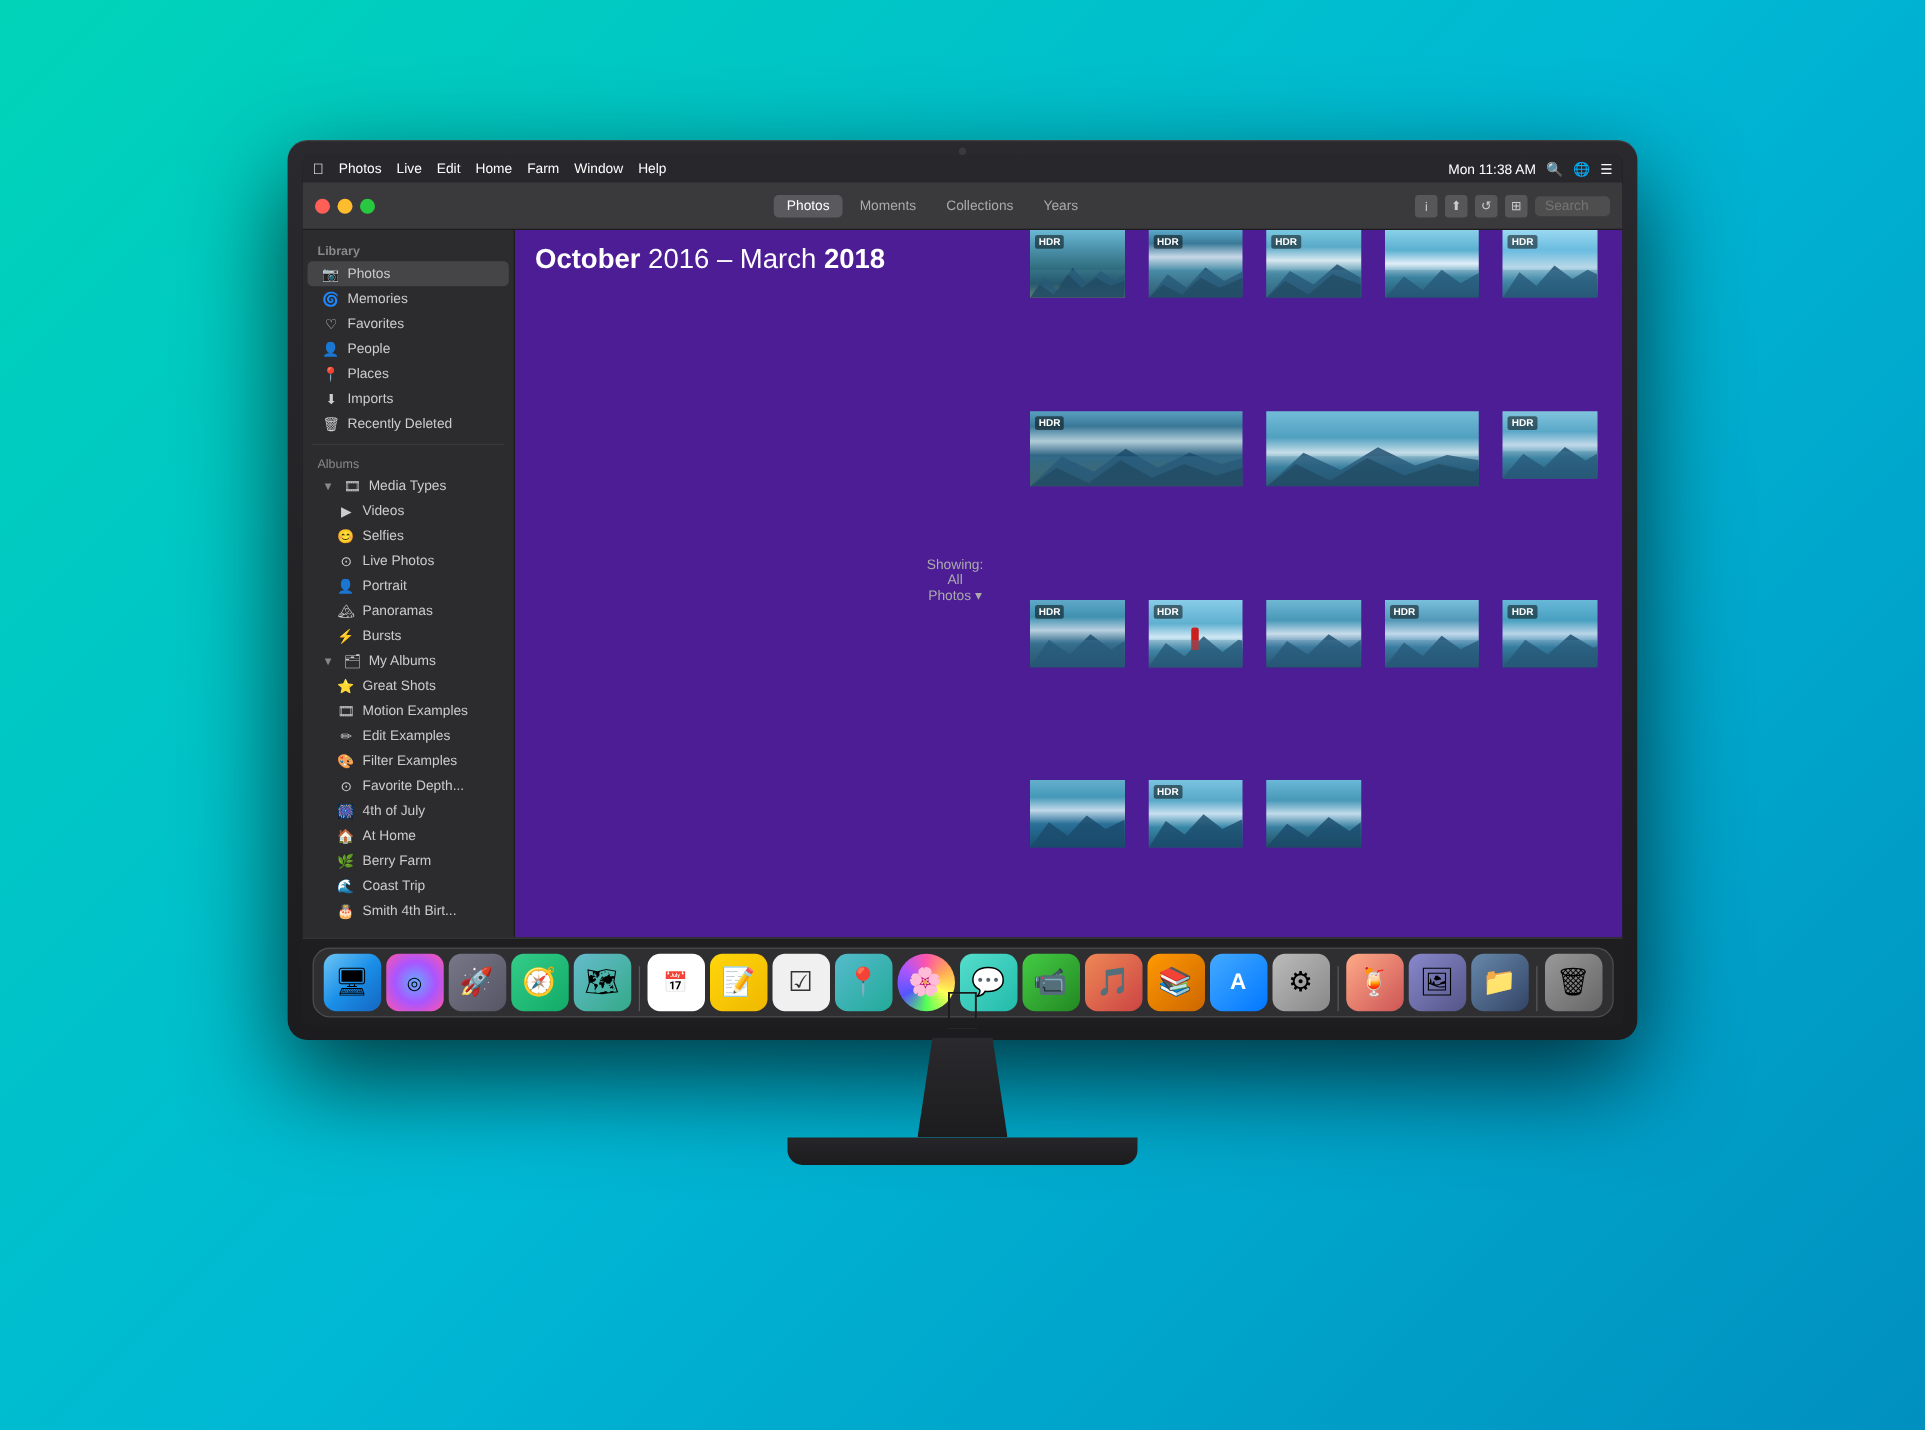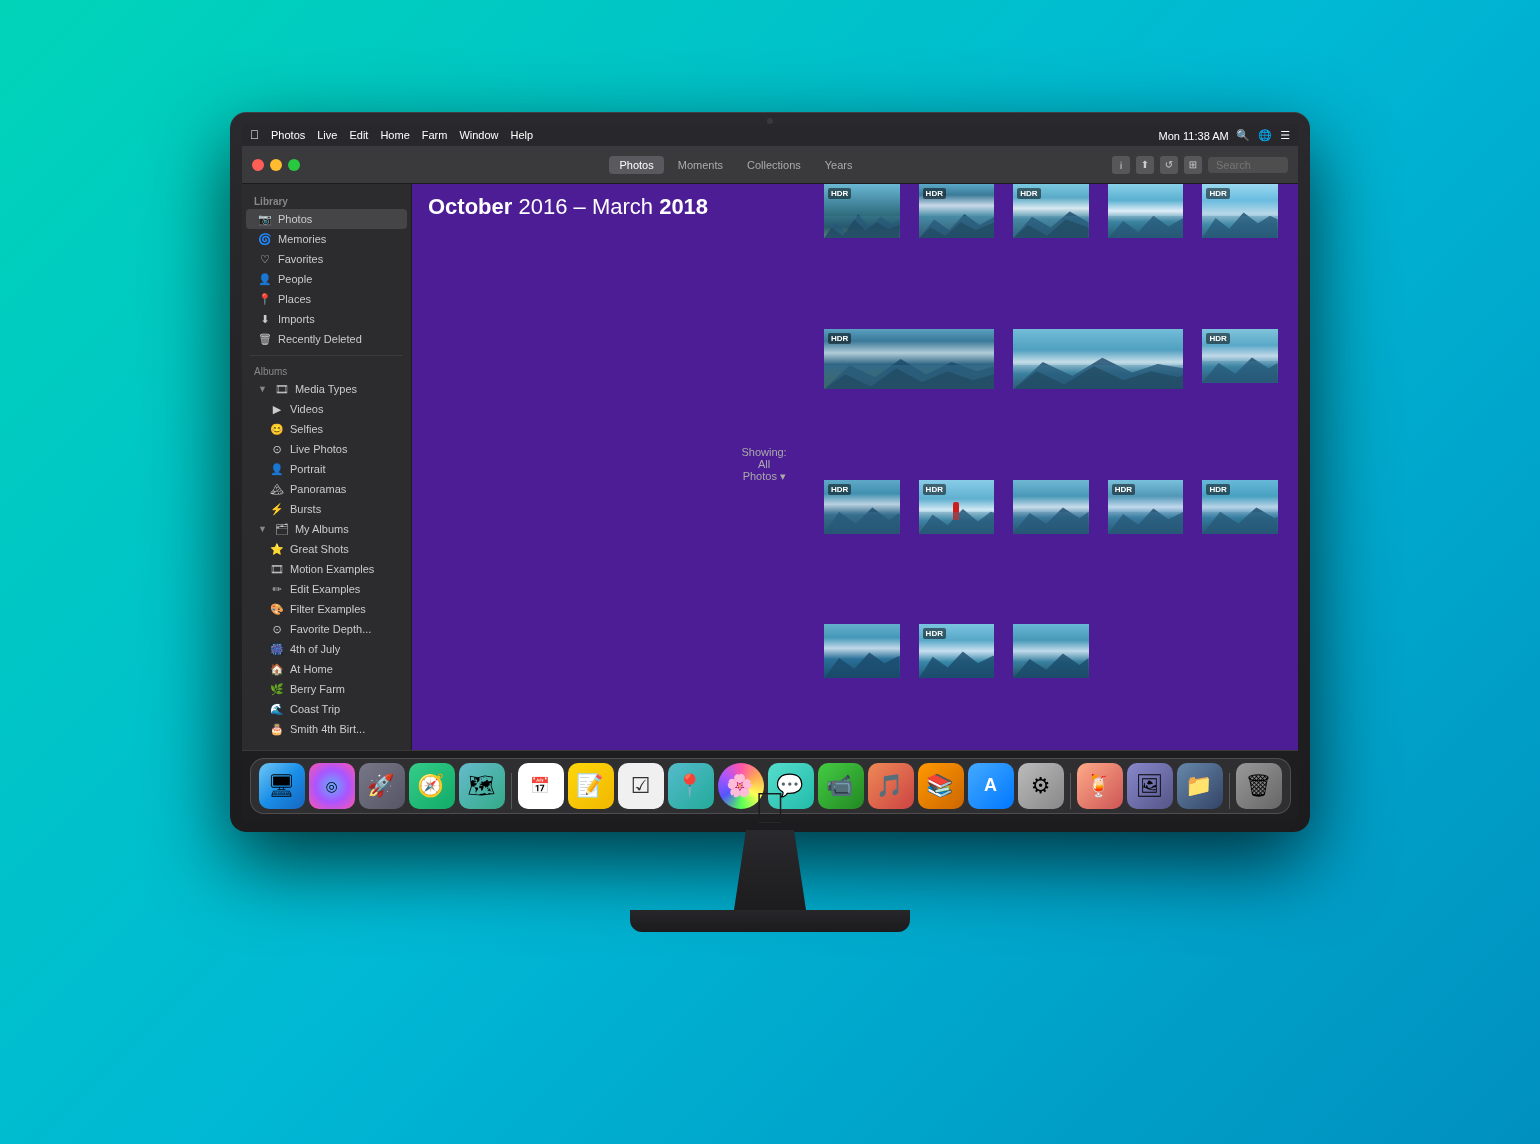--- a/index.html
+++ b/index.html
@@ -166,21 +166,21 @@
       cursor: pointer;
     }
 
     .search-box {
       background: rgba(255,255,255,0.1);
       border: none;
       border-radius: 4px;
       padding: 2px 8px;
       font-size: 11px;
       color: #ccc;
-      width: 80px;
+      width: 60px;
     }
 
     
     .main-content {
       flex: 1;
       display: flex;
       overflow: hidden;
     }
 
     

